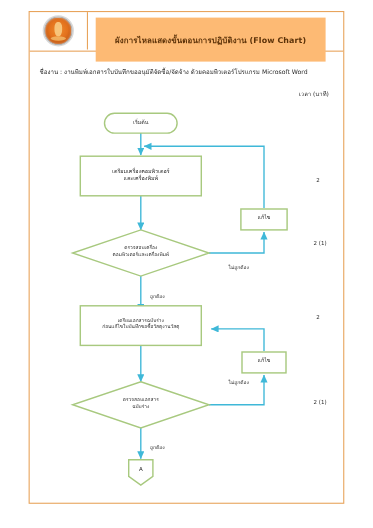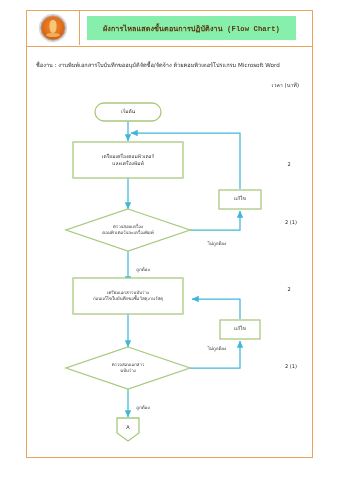--- a/index.html
+++ b/index.html
@@ -83,26 +83,25 @@
     border-radius: 50%;
     background: #f6c877;
     opacity: 0.7;
   }
 
   .title-banner {
     position: absolute;
     left: 60px;
     top: 5px;
     width: 209px;
-    height: 24px;
-    background: #86efac;
+    height: 40px;
+    background: #fdba74;
     display: flex;
     align-items: center;
     justify-content: center;
-    font-family: Liberation Mono, monospace;
   }
   .title-text {
     font-size: 7.2px;
     font-weight: bold;
     color: #5c3208;
     letter-spacing: 0.1px;
     white-space: nowrap;
   }
 
   

